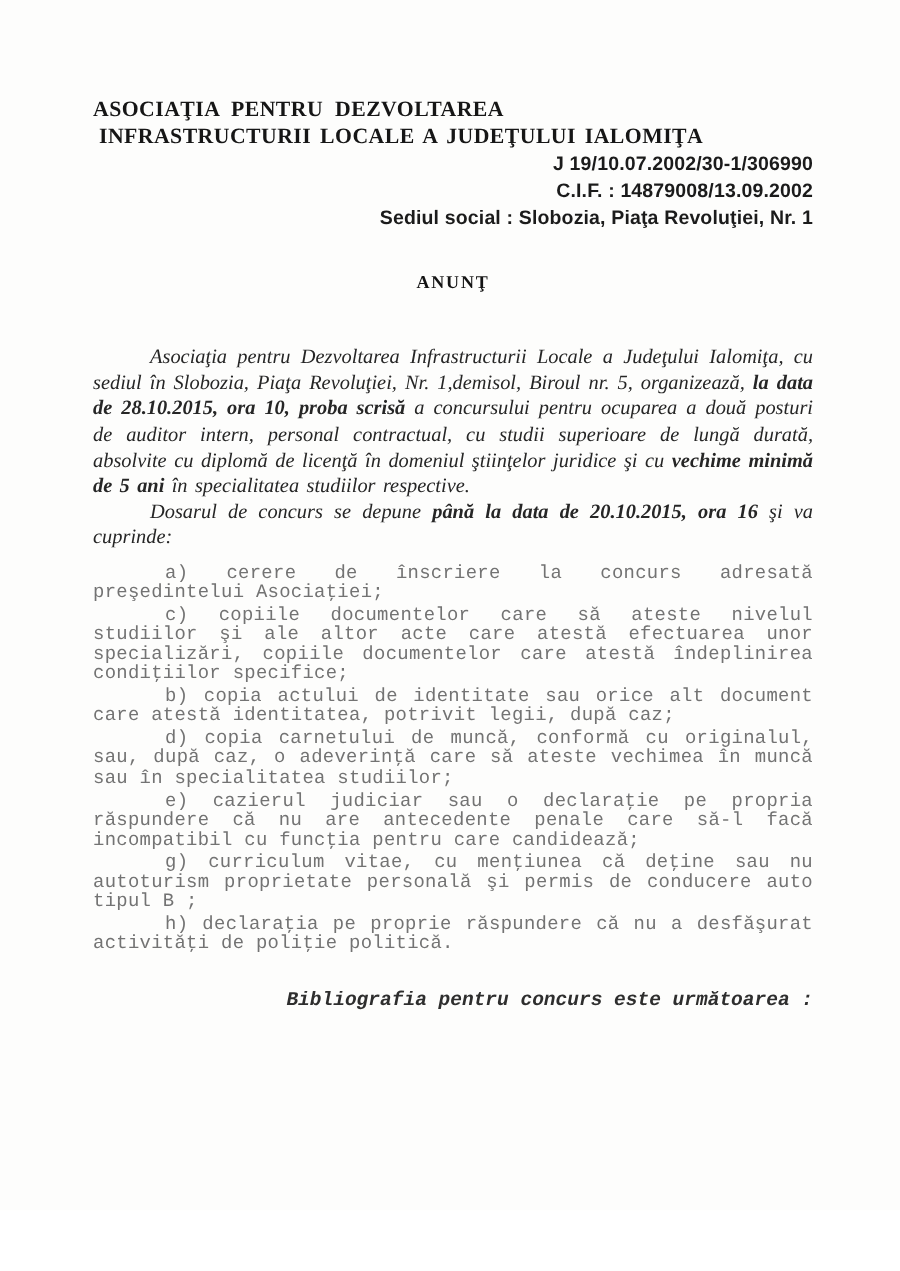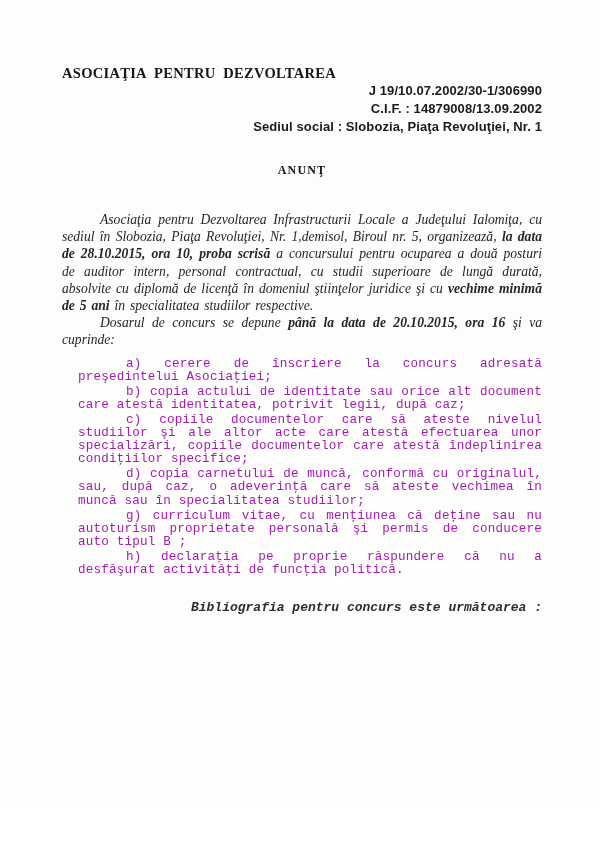--- a/index.html
+++ b/index.html
@@ -65,27 +65,27 @@
     line-height: 17.2px;
     text-align: justify;
     text-indent: 38px;
     color: #262626;
     word-spacing: 1.5px;
   }
   .para b { font-weight: bold; }
   
   .req-list { margin-top: 9px; }
   .mono-item {
-    margin: 0 0 2px 16px;
+    margin: 0 0 2px 0;
     font-family: "Liberation Mono", monospace;
     font-size: 12.6px;
     line-height: 13.1px;
     text-align: justify;
     text-indent: 48px;
-    color: #a21caf;
+    color: #737373;
     letter-spacing: .2px;
   }
   
   .bib-heading {
     margin: 24px 0 3px 0;
     font-family: "Liberation Mono", monospace;
     font-weight: bold;
     font-style: italic;
     font-size: 13px;
     line-height: 14px;
@@ -104,39 +104,41 @@
     letter-spacing: .2px;
   }
 </style>
 </head>
 <body>
 
 <div class="page">
 
   <header class="letterhead">
     <div class="lh-line org-serif">ASOCIAŢIA PENTRU DEZVOLTAREA</div>
+    <div class="lh-line org-serif org-line2">INFRASTRUCTURII LOCALE A JUDEŢULUI IALOMIŢA</div>
     <div class="lh-line lh-sans">J 19/10.07.2002/30-1/306990</div>
     <div class="lh-line lh-sans">C.I.F. : 14879008/13.09.2002</div>
     <div class="lh-line lh-sans">Sediul social : Slobozia, Piaţa Revoluţiei, Nr. 1</div>
   </header>
 
   <h1 class="title">ANUNŢ</h1>
 
   <div class="body-block">
 
     <p class="para"><span>Asociaţia pentru Dezvoltarea Infrastructurii Locale a Judeţului Ialomiţa, cu sediul în Slobozia, Piaţa Revoluţiei, Nr. 1,demisol, Biroul nr. 5, organizează, </span><b>la data de 28.10.2015, ora 10, proba scrisă</b><span> a concursului pentru ocuparea a două posturi de auditor intern, personal contractual, cu studii superioare de lungă durată, absolvite cu diplomă de licenţă în domeniul ştiinţelor juridice şi cu </span><b>vechime minimă de 5 ani</b><span> în specialitatea studiilor respective.</span></p>
 
     <p class="para"><span>Dosarul de concurs se depune </span><b>până la data de 20.10.2015, ora 16</b><span> şi va cuprinde:</span></p>
 
     <div class="req-list">
       <p class="mono-item">a) cerere de înscriere la concurs adresată preşedintelui Asociaţiei;</p>
+      <p class="mono-item">c) copiile documentelor care să ateste nivelul studiilor şi ale altor acte care atestă efectuarea unor specializări, copiile documentelor care atestă îndeplinirea condiţiilor specifice;</p>
       <p class="mono-item">b) copia actului de identitate sau orice alt document care atestă identitatea, potrivit legii, după caz;</p>
-      <p class="mono-item">c) copiile documentelor care să ateste nivelul studiilor şi ale altor acte care atestă efectuarea unor specializări, copiile documentelor care atestă îndeplinirea condiţiilor specifice;</p>
       <p class="mono-item">d) copia carnetului de muncă, conformă cu originalul, sau, după caz, o adeverinţă care să ateste vechimea în muncă sau în specialitatea studiilor;</p>
+      <p class="mono-item">e) cazierul judiciar sau o declaraţie pe propria răspundere că nu are antecedente penale care să-l facă incompatibil cu funcţia pentru care candidează;</p>
       <p class="mono-item">g) curriculum vitae, cu menţiunea că deţine sau nu autoturism proprietate personală şi permis de conducere auto tipul B ;</p>
-      <p class="mono-item">h) declaraţia pe proprie răspundere că nu a desfăşurat activităţi de funcţia politică.</p>
+      <p class="mono-item">h) declaraţia pe proprie răspundere că nu a desfăşurat activităţi de poliţie politică.</p>
     </div>
 
     <p class="bib-heading">Bibliografia pentru concurs este următoarea :</p>
 
   </div>
 
 </div>
 
 </body></html>

